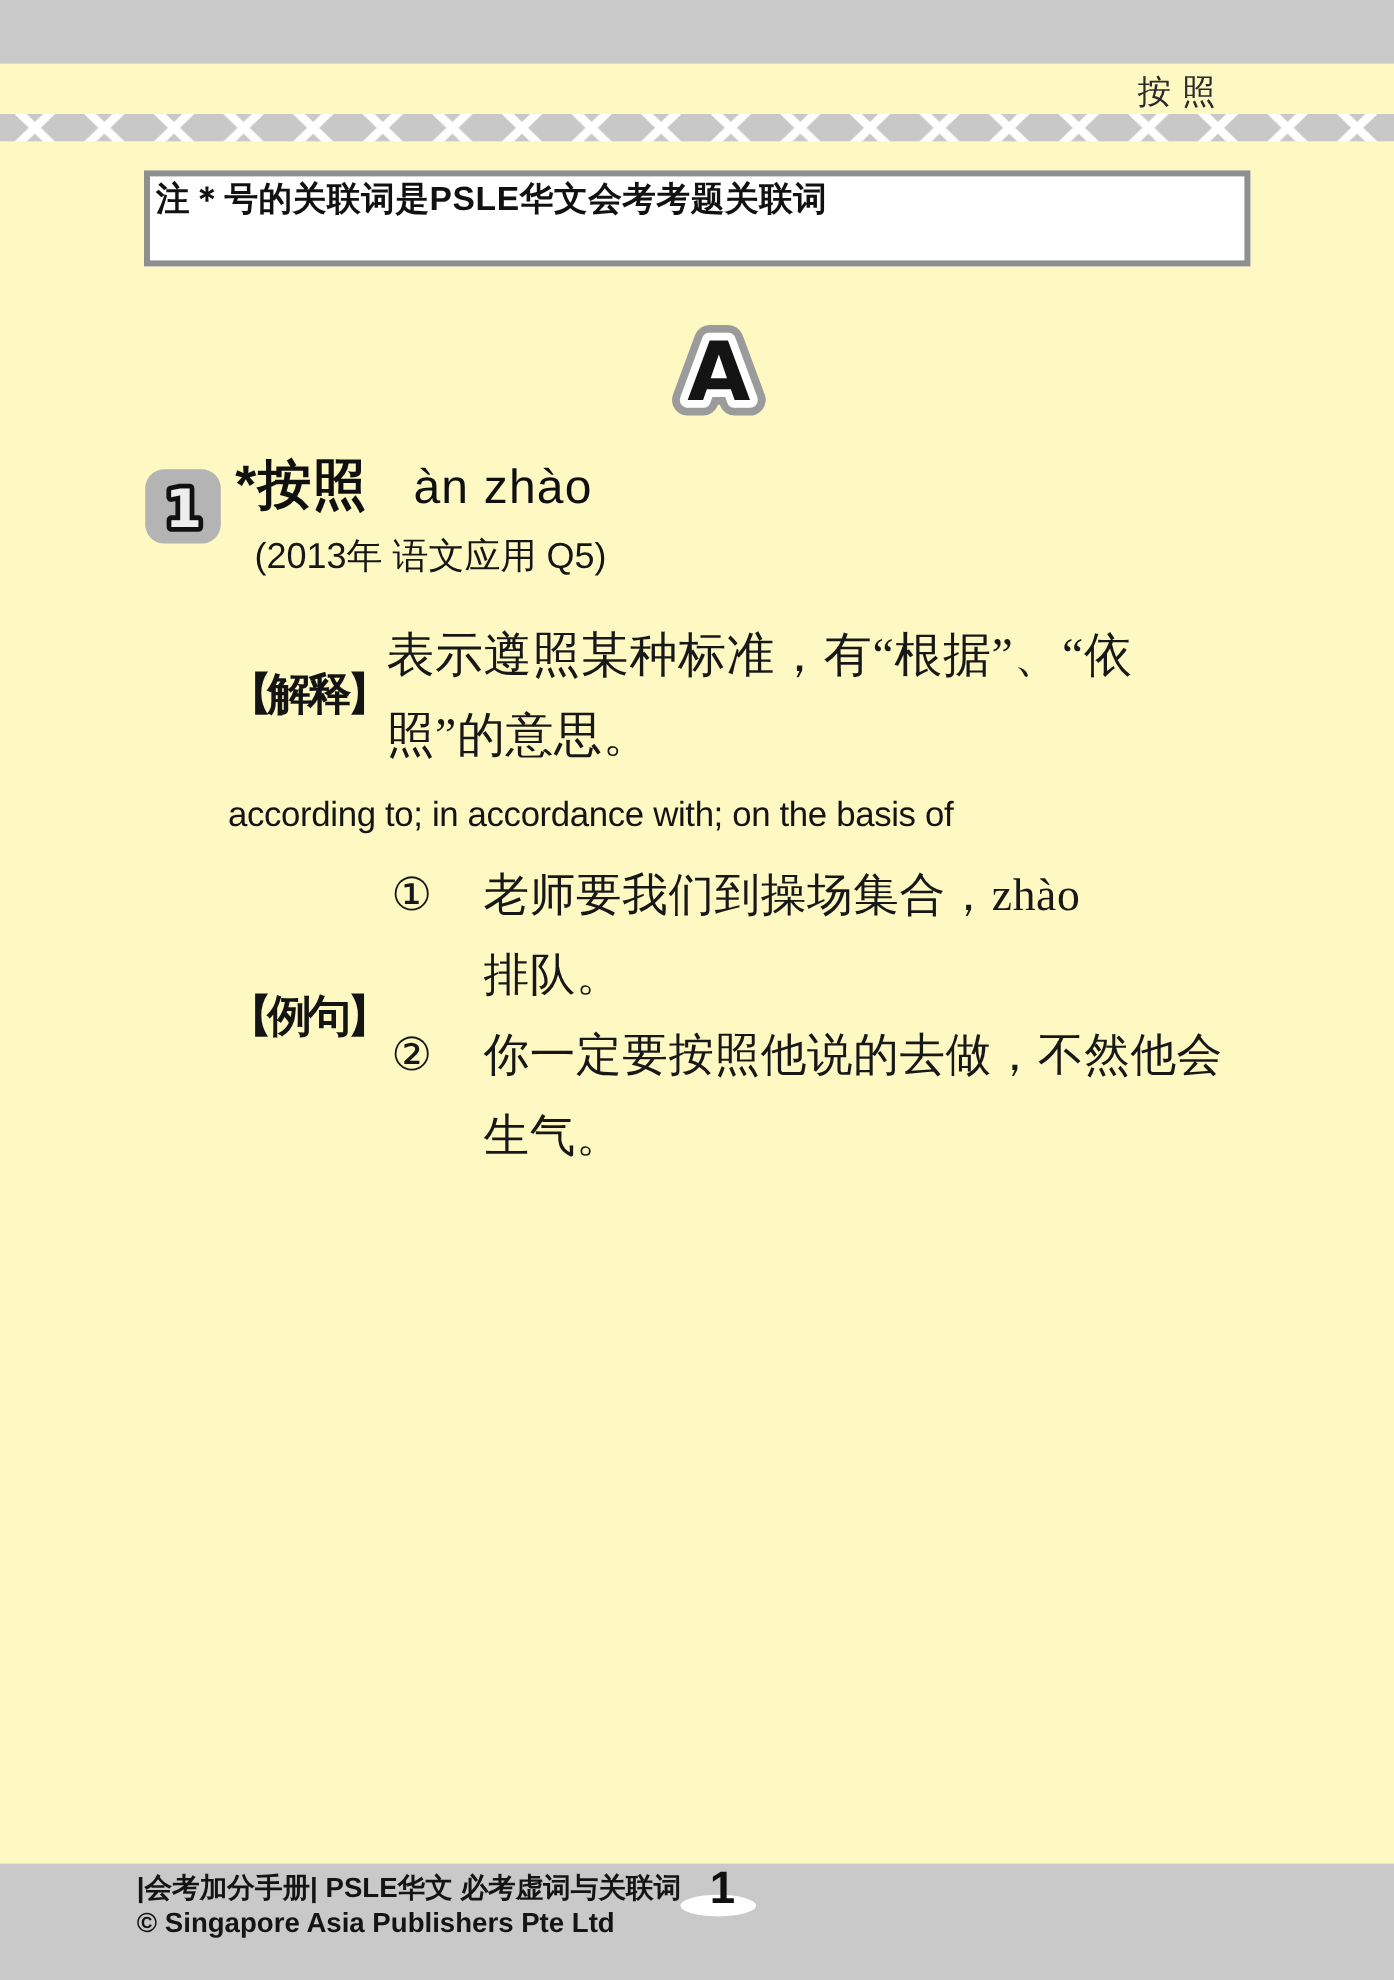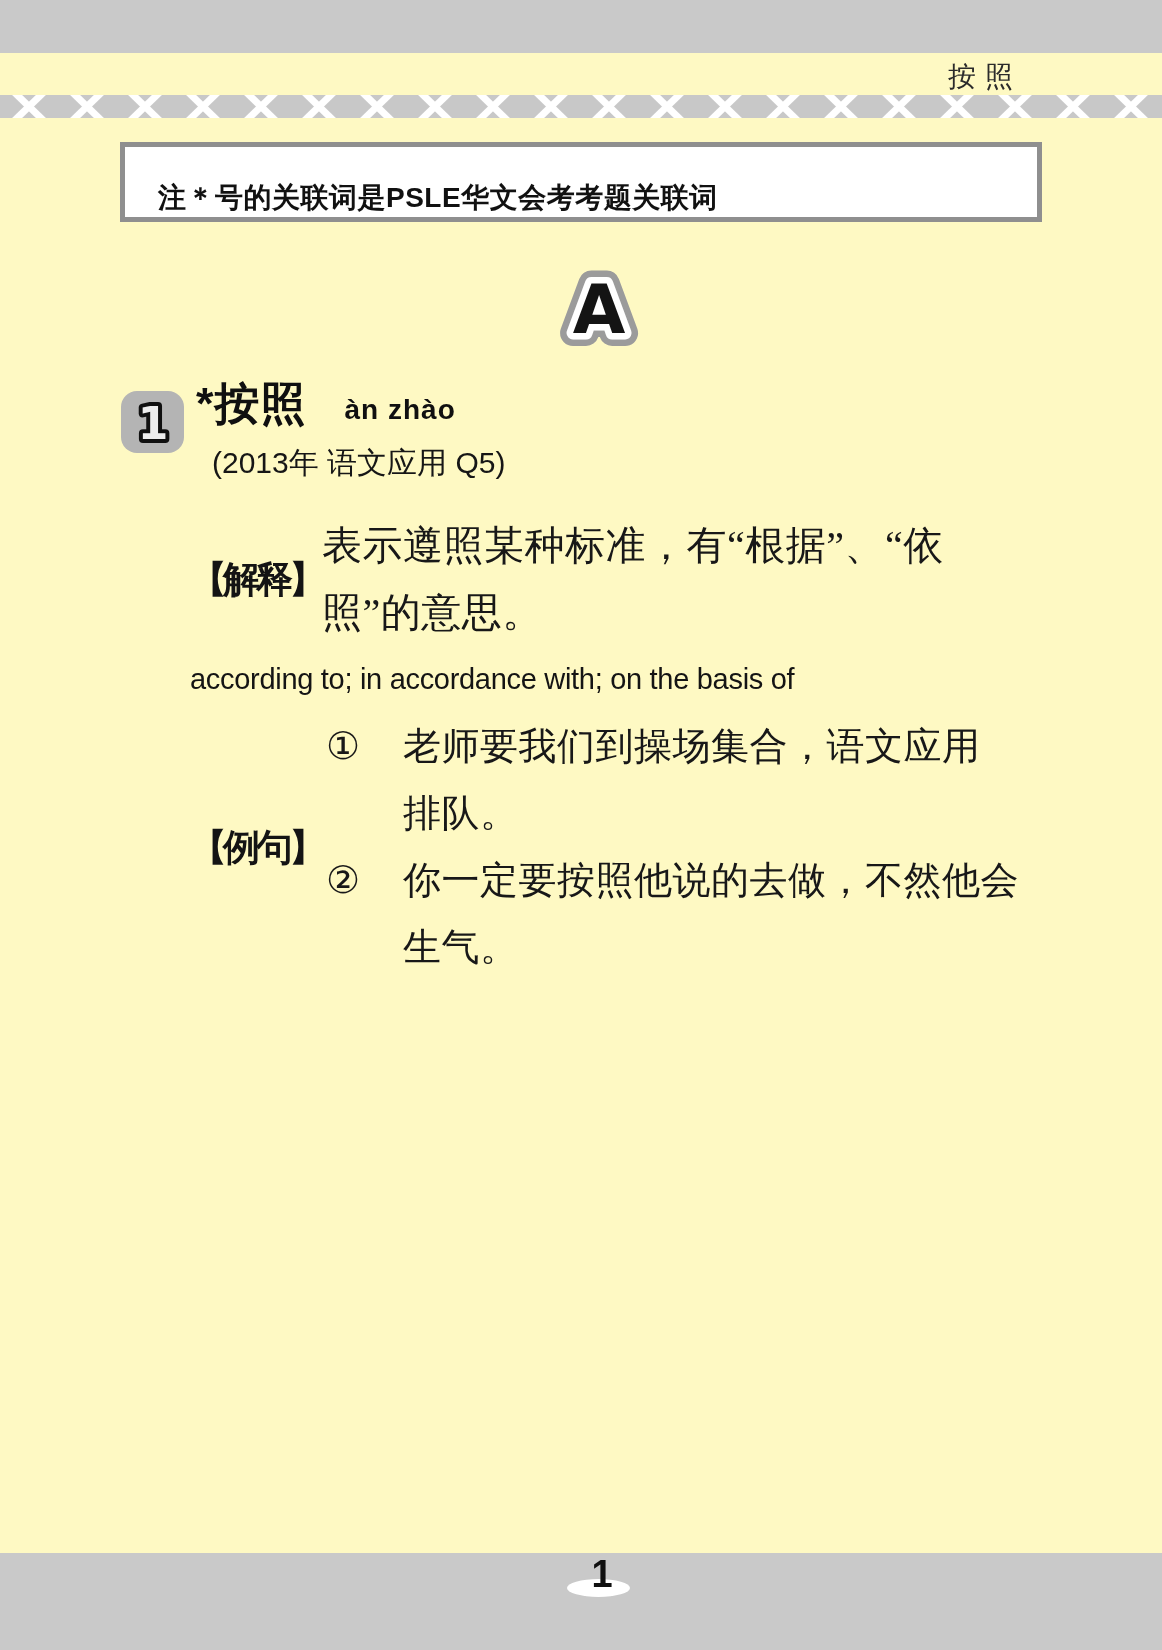--- a/index.html
+++ b/index.html
@@ -8,31 +8,31 @@
     font-family:"Liberation Sans", sans-serif; color:#1a1a1a; overflow:hidden;
   }
   .topbar{position:absolute;left:0;top:0;width:1162px;height:53px;background:#c9c9c9;}
   .header-word{
     position:absolute;top:58px;right:140px;
     font-family:"Liberation Serif", serif;font-size:28px;letter-spacing:9px;color:#2b2b2b;
   }
   .deco{position:absolute;left:0;top:95px;width:1162px;height:23px;display:block;}
   .note-box{
     position:absolute;left:120px;top:142px;width:922px;height:80px;box-sizing:border-box;
-    border:5px solid #8f8f8f;background:#fff;display:flex;align-items:flex-end;padding-left:33px;
+    border:5px solid #8f8f8f;background:#fff;display:flex;align-items:flex-start;padding-left:5px;
   }
   .note-text{font-weight:bold;font-size:28px;letter-spacing:0.5px;color:#111;}
   .section-letter{position:absolute;left:549px;top:256px;}
   .badge{
     position:absolute;left:121px;top:391px;width:63px;height:62px;background:#b4b4b4;
     border-radius:16px;display:flex;align-items:center;justify-content:center;
   }
   .headword-row{position:absolute;left:196px;top:374px;display:flex;align-items:baseline;gap:38px;}
   .headword{font-weight:bold;font-size:45px;letter-spacing:1px;color:#101010;}
-  .pinyin{font-weight:bold;font-size:28px;letter-spacing:1px;color:#101010;}
+  .pinyin{font-weight:normal;font-size:40px;letter-spacing:1px;color:#101010;}
   .exam-ref{position:absolute;left:212px;top:443px;font-size:30px;color:#161616;}
   .defs{position:absolute;left:190px;top:512px;width:830px;}
   .def-row{display:flex;align-items:center;}
   .def-label{
     flex:0 0 132px;font-family:"Liberation Serif", serif;font-weight:600;
     font-size:37px;letter-spacing:-4px;line-height:67px;white-space:nowrap;color:#141414;
   }
   .def-content{flex:1;font-family:"Liberation Serif", serif;font-size:40px;line-height:67px;letter-spacing:0.5px;color:#181818;}
   .def-content.en{font-family:"Liberation Sans", sans-serif;font-size:29px;letter-spacing:-0.3px;color:#141414;}
   .example{display:flex;align-items:flex-start;}
@@ -107,35 +107,39 @@
       <div class="def-content en">according to; in accordance with; on the basis of</div>
     </div>
 
     <div class="def-row">
       <div class="def-label">【例句】</div>
       <div class="def-content">
 
         <div class="example">
           <div class="ex-num">①</div>
           <div class="ex-text">
-            <div>老师要我们到操场集合，语文应用</div>
+            <div>老师要我们到操场集合，zhào</div>
             <div>排队。</div>
           </div>
         </div>
 
         <div class="example">
           <div class="ex-num">②</div>
           <div class="ex-text">
             <div>你一定要按照他说的去做，不然他会</div>
             <div>生气。</div>
           </div>
         </div>
 
       </div>
     </div>
 
   </div>
 
   <div class="footer-band"></div>
+  <div class="footer-text">
+    <div>|会考加分手册| PSLE华文 必考虚词与关联词</div>
+    <div>© Singapore Asia Publishers Pte Ltd</div>
+  </div>
   <div class="page-oval"></div>
   <div class="page-num">1</div>
 
 </div>
 
 </body></html>

